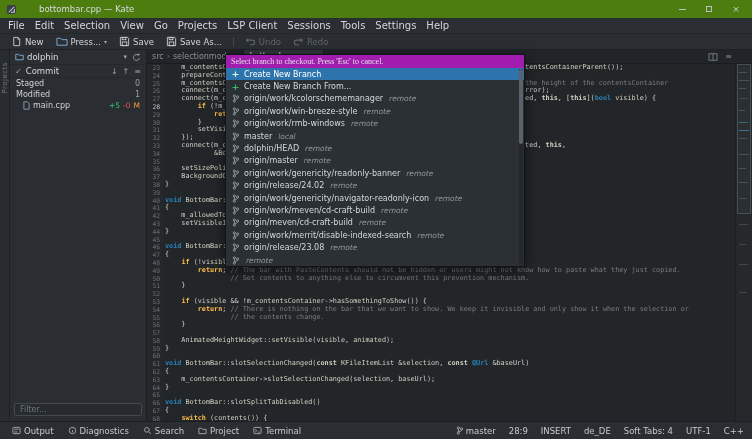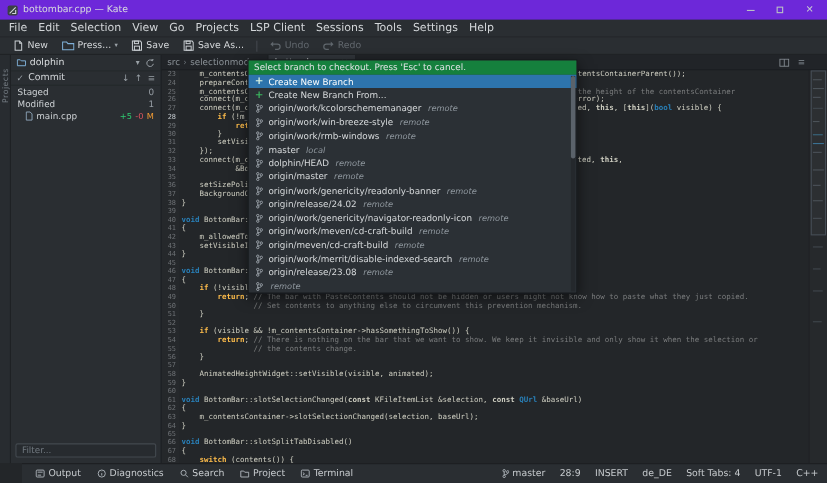--- a/index.html
+++ b/index.html
@@ -5,22 +5,22 @@
   * { margin:0; padding:0; box-sizing:border-box; }
   html,body { width:752px; height:439px; overflow:hidden; }
   body {
     position:relative; background:#232629; color:#cfd0d2;
     font-family:"DejaVu Sans","Liberation Sans",sans-serif; font-size:9px;
     -webkit-font-smoothing:antialiased;
   }
   svg { display:block; }
 
   
-  .titlebar { position:absolute; top:0; left:0; right:0; height:18px; background:#6d28d9;
-    display:flex; align-items:center; gap:4px; padding:0 6px; }
+  .titlebar { position:absolute; top:0; left:0; right:0; height:18px; background:#4d7c0f;
+    display:flex; align-items:center; gap:22px; padding:0 6px; }
   .titlebar .title { font-size:8.5px; color:#d8dbde; }
   .win-controls { margin-left:auto; display:flex; align-items:center; gap:17px; padding-right:5px; }
   .wc { display:inline-flex; align-items:center; justify-content:center; width:10px; height:10px; color:#b9bfc5; cursor:default; }
   .wc-min i { display:block; width:7px; height:1px; background:#b9bfc5; }
   .wc-max i { display:block; width:6px; height:6px; border:1px solid #b9bfc5; }
   .wc-close { font-size:9px; color:#c7cdd2; }
 
   
   .menubar { position:absolute; top:18px; left:0; right:0; height:16px; background:#2a2e32;
     display:flex; align-items:center; padding:0 3px; border-bottom:1px solid #24272a; }
@@ -91,37 +91,37 @@
   
   .minimap { position:absolute; top:64px; right:0; width:17px; bottom:18px; background:#26292c;
     border-left:1px solid #1e2124; }
   .mm-view { position:absolute; top:0; left:1px; right:1px; height:150px; border:1px solid #454d55;
     background:rgba(255,255,255,.03); }
   .mm-mark { position:absolute; left:3px; height:1px; }
 
   
   .popup { position:absolute; left:225px; top:54px; width:300px; background:#2b3035;
     border:1px solid #121417; box-shadow:0 4px 12px rgba(0,0,0,.55); z-index:10; }
-  .popup-header { height:13px; background:#15803d; color:#e0e3e5; font-size:8px; line-height:13px; padding:0 5px; }
+  .popup-header { height:13px; background:#a21caf; color:#e0e3e5; font-size:8px; line-height:13px; padding:0 5px;font-family:Liberation Serif, serif; }
   .branch-list { position:relative; }
   .branch-item { height:12.4px; display:flex; align-items:center; gap:4px; padding:0 5px;
     font-size:8px; color:#d6d9db; }
   .branch-item.selected { background:#2d74ad; color:#ffffff; }
   .bi-icon { width:9px; display:inline-flex; justify-content:center; color:#9aa1a8; }
   .selected .bi-icon { color:#eaf2f8; }
   .bi-icon.plus { color:#3bb45e; font-weight:bold; font-size:9.5px; line-height:1; }
   .selected .bi-icon.plus { color:#d9f3e2; }
   .bi-label { white-space:nowrap; }
   .bi-scope { font-style:italic; color:#8f979e; font-size:7.5px; margin-left:2px; }
   .popup-scrollbar { position:absolute; right:1px; top:14px; bottom:1px; width:4px; background:#24282c; }
   .popup-scrollbar .thumb { position:absolute; top:0; left:0; width:100%; height:38%; background:#5a626a; border-radius:2px; }
 
   
   .statusbar { position:absolute; bottom:0; left:0; right:0; height:18px; background:#2a2e32;
-    border-top:1px solid #1c1f22; display:flex; align-items:center; padding:0 6px; font-size:8.5px; color:#c6cacd;margin-left:20px; }
+    border-top:1px solid #1c1f22; display:flex; align-items:center; padding:0 6px; font-size:8.5px; color:#c6cacd; }
   .sb-left { display:flex; align-items:center; gap:2px; }
   .sb-tab { display:flex; align-items:center; gap:3px; padding:2px 6px; color:#c6cacd; }
   .sb-ic { display:inline-flex; color:#a7adb3; }
   .sb-right { margin-left:auto; display:flex; align-items:center; gap:13px; padding-right:2px; }
   .sb-item { display:flex; align-items:center; gap:3px; }
 </style>
 </head>
 <body>
 
 <div class="titlebar">

